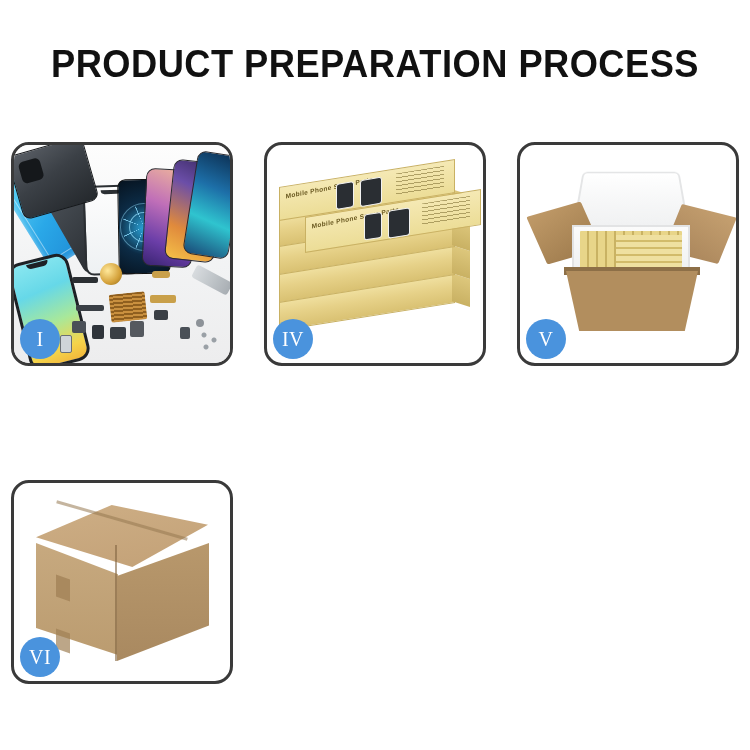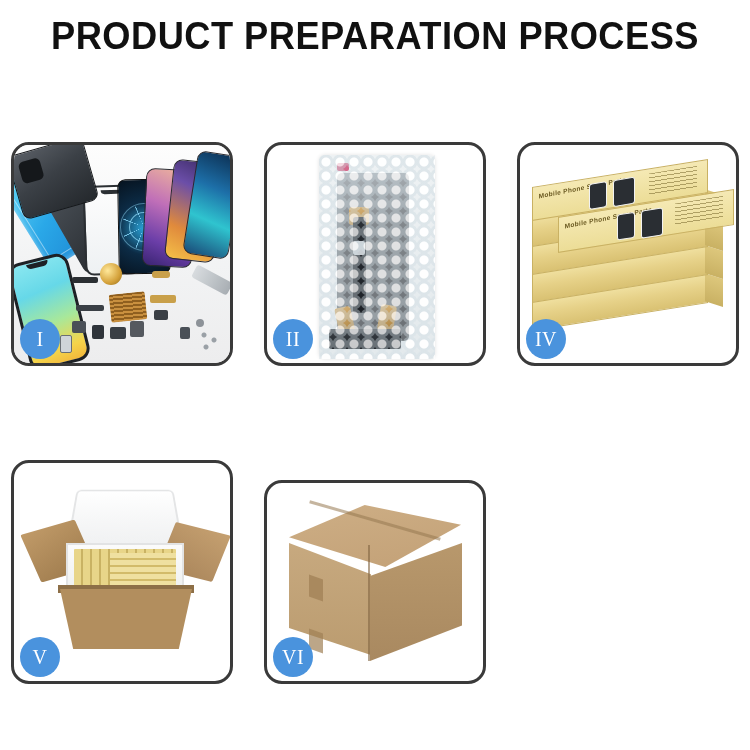--- a/index.html
+++ b/index.html
@@ -5,21 +5,21 @@
   * { box-sizing: border-box; margin: 0; padding: 0; }
   html, body {
     width: 750px; height: 750px;
     background: #ffffff;
     font-family: "Liberation Sans", sans-serif;
     overflow: hidden;
   }
   .page { position: relative; width: 750px; height: 750px; background: #fff; }
 
   
-  .header { width: 750px; padding-top: 16px; text-align: center; }
+  .header { width: 750px; padding-top: 44px; text-align: center; }
   .title {
     font-family: "Liberation Sans", sans-serif;
     font-size: 39px;
     font-weight: 700;
     letter-spacing: 0.5px;
     color: #111111;
     line-height: 1.05;
     transform: scaleX(0.93);
     white-space: nowrap;
   }
@@ -482,36 +482,20 @@
         <div class="part pt12"></div>
         <div class="scr-back">
           <div class="cam"></div>
         </div>
         <div class="tool"></div>
         <div class="screws"></div>
       </div>
       <div class="badge">I</div>
     </div>
 
-    <div class="panel p2">
-      <div class="photo">
-        <div class="bubble-pack">
-          <div class="inner-screen"></div>
-          <div class="pink-tab"></div>
-          <div class="flex-tip"></div>
-          <div class="flex-cable"></div>
-          <div class="flex-chip"></div>
-          <div class="foot-l"></div>
-          <div class="foot-r"></div>
-          <div class="bottom-strip"></div>
-          <div class="bubble-overlay"></div>
-        </div>
-      </div>
-      <div class="badge">II</div>
-    </div>
 
 
     <div class="panel p4">
       <div class="photo">
         <div class="stack">
           <div class="sbox sb1">
               <div class="side"></div>
             </div>
           <div class="sbox sb2">
               <div class="side"></div>

